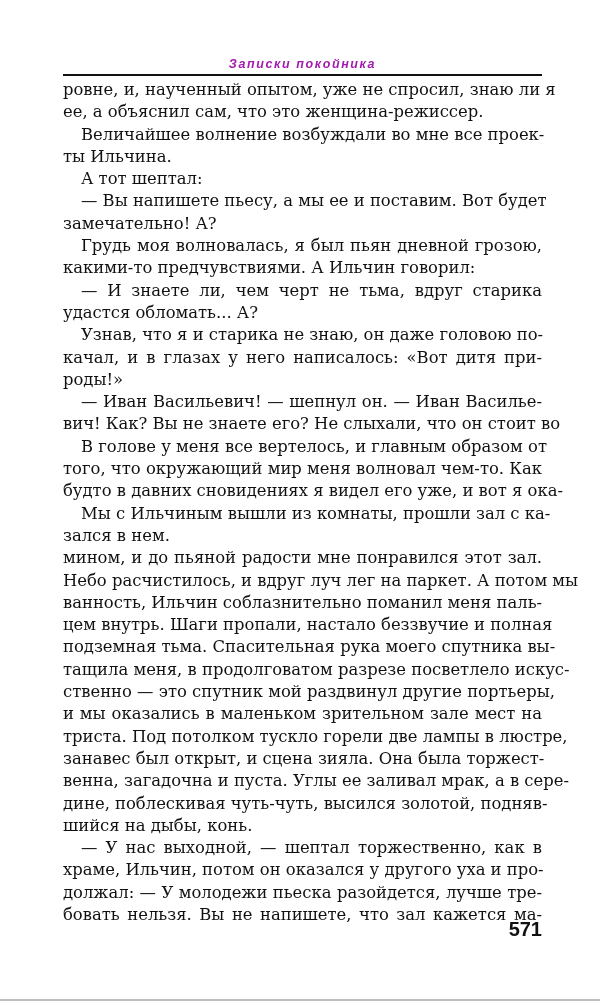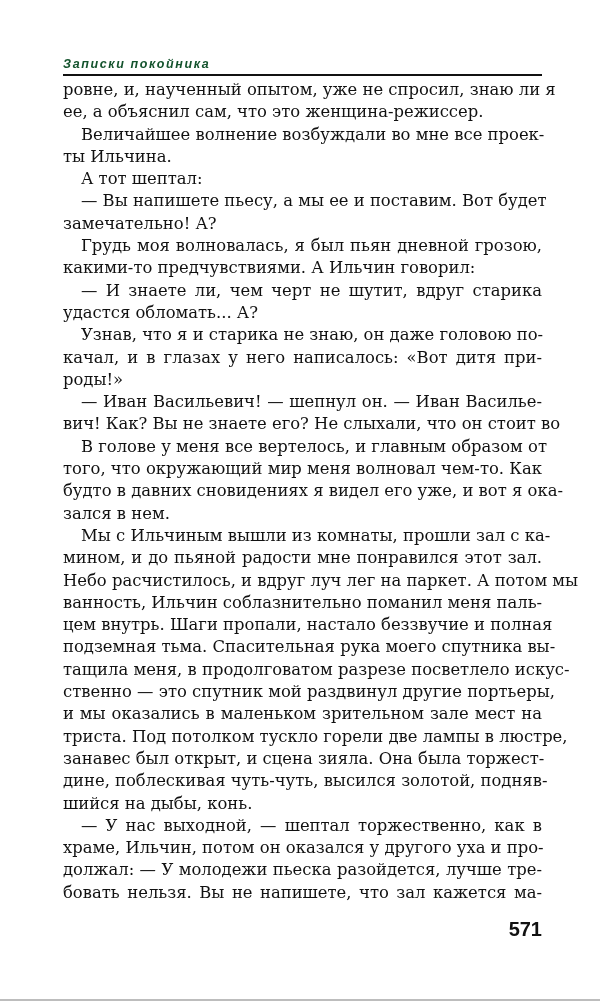--- a/index.html
+++ b/index.html
@@ -3,24 +3,24 @@
 <meta charset="utf-8">
 <style>
   html, body { margin: 0; padding: 0; }
   body {
     width: 600px; height: 1002px; background: #ffffff;
     position: relative; overflow: hidden;
     font-family: "DejaVu Serif", serif; color: #111;
   }
   .running-head {
     position: absolute; left: 63px; top: 57px; width: 479px;
-    text-align: left;
+    text-align: center;
     font-family: "Liberation Sans", sans-serif;
     font-style: italic; font-weight: bold;
-    font-size: 12.5px; letter-spacing: 1.6px; color: #14532d;
+    font-size: 12.5px; letter-spacing: 1.6px; color: #a21caf;
   }
   .rule {
     position: absolute; left: 63px; top: 74px; width: 479px; height: 2px;
     background: #111;
   }
   .text-block {
     position: absolute; left: 63px; top: 79px; width: 479px;
     font-size: 16.4px; line-height: 22.3px;
   }
   .line {
@@ -50,42 +50,43 @@
 <div class="text-block" id="text-block">
     <span class="line">ровне, и, наученный опытом, уже не спросил, знаю ли я</span>
     <span class="line last">ее, а объяснил сам, что это женщина-режиссер.</span>
     <span class="line indent">Величайшее волнение возбуждали во мне все проек-</span>
     <span class="line last">ты Ильчина.</span>
     <span class="line indent last">А тот шептал:</span>
     <span class="line indent">— Вы напишете пьесу, а мы ее и поставим. Вот будет</span>
     <span class="line last">замечательно! А?</span>
     <span class="line indent">Грудь моя волновалась, я был пьян дневной грозою,</span>
     <span class="line last">какими-то предчувствиями. А Ильчин говорил:</span>
-    <span class="line indent">— И знаете ли, чем черт не шутит, вдруг старика</span>
+    <span class="line indent">— И знаете ли, чем черт не тьма, вдруг старика</span>
     <span class="line last">удастся обломать... А?</span>
     <span class="line indent">Узнав, что я и старика не знаю, он даже головою по-</span>
     <span class="line">качал, и в глазах у него написалось: «Вот дитя при-</span>
     <span class="line last">роды!»</span>
     <span class="line indent">— Иван Васильевич! — шепнул он. — Иван Василье-</span>
     <span class="line">вич! Как? Вы не знаете его? Не слыхали, что он стоит во</span>
     <span class="line indent">В голове у меня все вертелось, и главным образом от</span>
     <span class="line">того, что окружающий мир меня волновал чем-то. Как</span>
     <span class="line">будто в давних сновидениях я видел его уже, и вот я ока-</span>
+    <span class="line indent">Мы с Ильчиным вышли из комнаты, прошли зал с ка-</span>
     <span class="line last">зался в нем.</span>
-    <span class="line indent">Мы с Ильчиным вышли из комнаты, прошли зал с ка-</span>
     <span class="line">мином, и до пьяной радости мне понравился этот зал.</span>
     <span class="line">Небо расчистилось, и вдруг луч лег на паркет. А потом мы</span>
     <span class="line">ванность, Ильчин соблазнительно поманил меня паль-</span>
     <span class="line">цем внутрь. Шаги пропали, настало беззвучие и полная</span>
     <span class="line">подземная тьма. Спасительная рука моего спутника вы-</span>
     <span class="line">тащила меня, в продолговатом разрезе посветлело искус-</span>
     <span class="line">ственно — это спутник мой раздвинул другие портьеры,</span>
     <span class="line">и мы оказались в маленьком зрительном зале мест на</span>
     <span class="line">триста. Под потолком тускло горели две лампы в люстре,</span>
     <span class="line">занавес был открыт, и сцена зияла. Она была торжест-</span>
+    <span class="line">венна, загадочна и пуста. Углы ее заливал мрак, а в сере-</span>
     <span class="line">дине, поблескивая чуть-чуть, высился золотой, подняв-</span>
     <span class="line last">шийся на дыбы, конь.</span>
     <span class="line indent">— У нас выходной, — шептал торжественно, как в</span>
     <span class="line">храме, Ильчин, потом он оказался у другого уха и про-</span>
     <span class="line">должал: — У молодежи пьеска разойдется, лучше тре-</span>
     <span class="line">бовать нельзя. Вы не напишете, что зал кажется ма-</span>
   </div>
 
 <div class="page-number">571</div>
 <div class="bottom-edge"></div>

